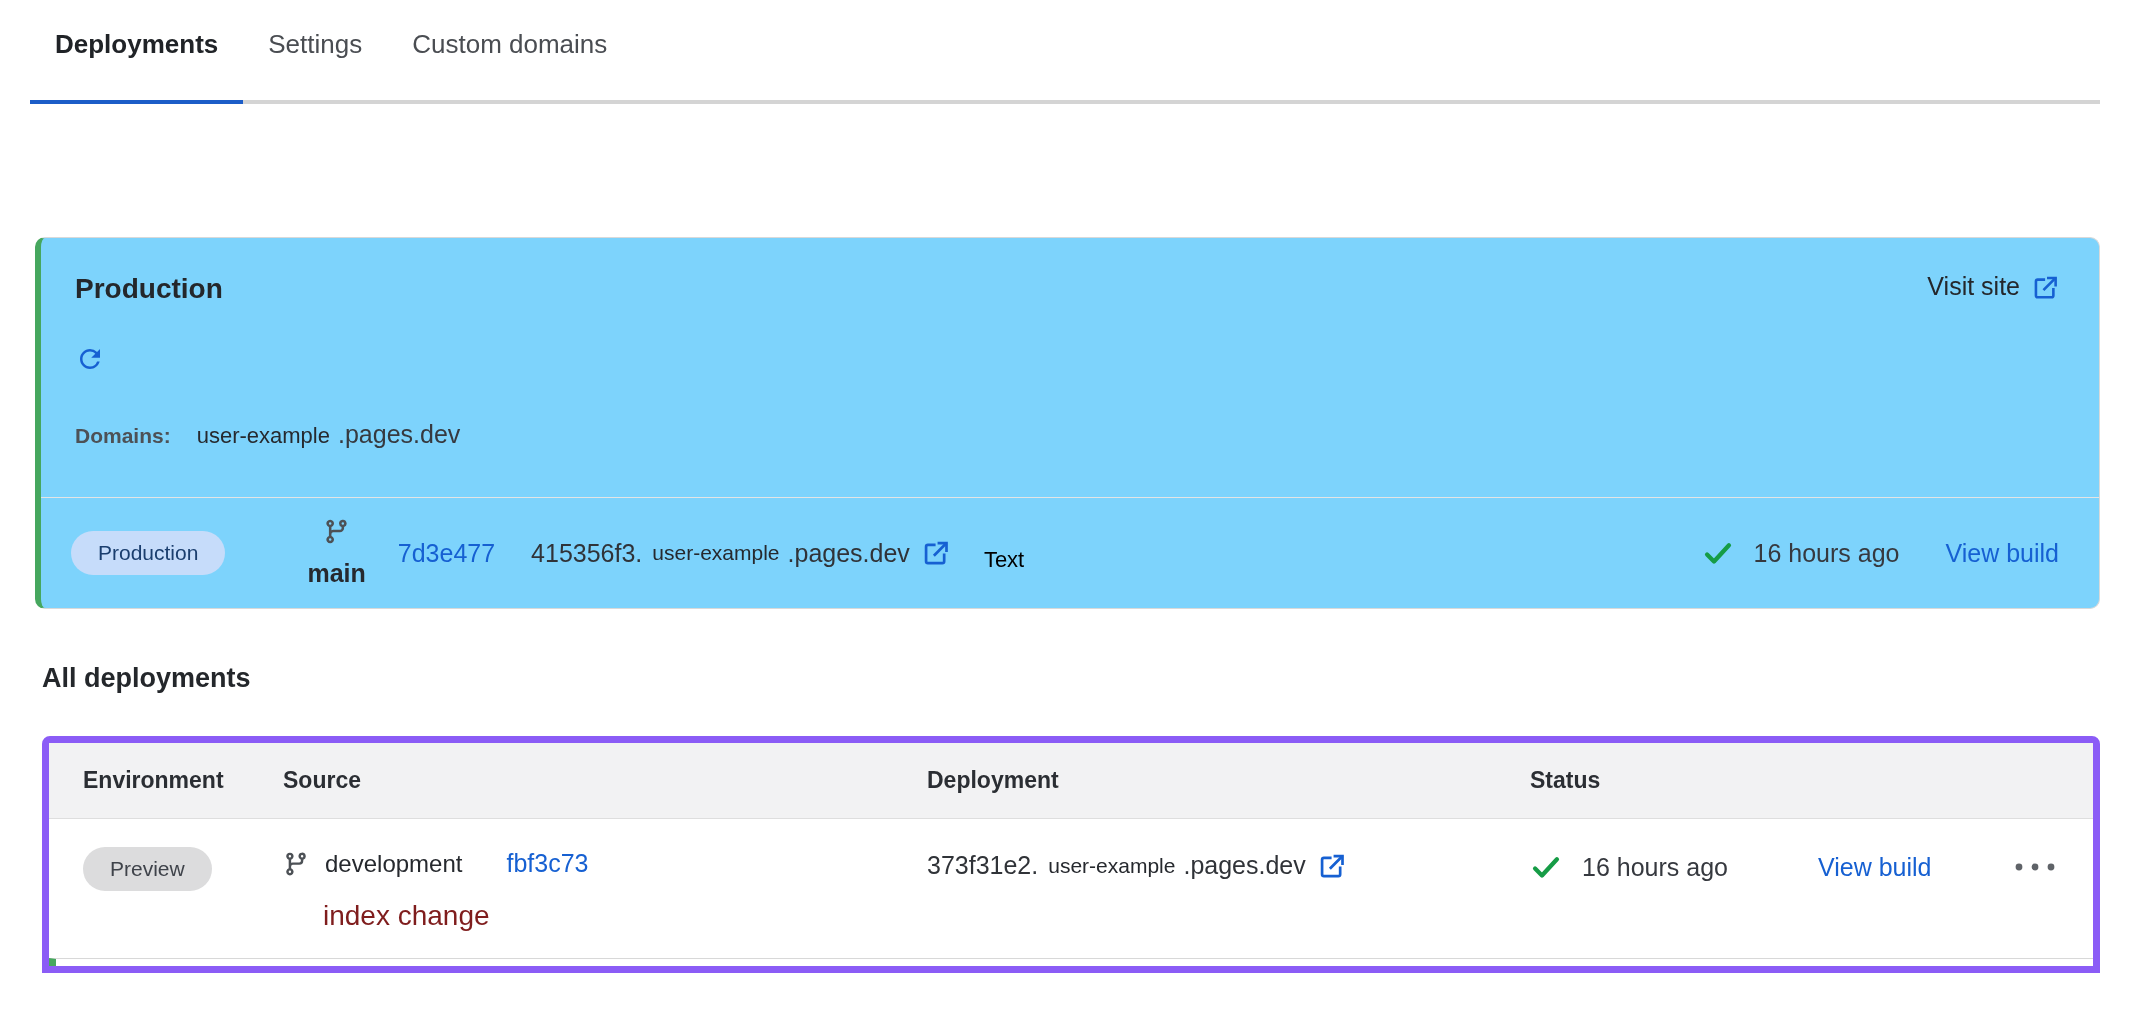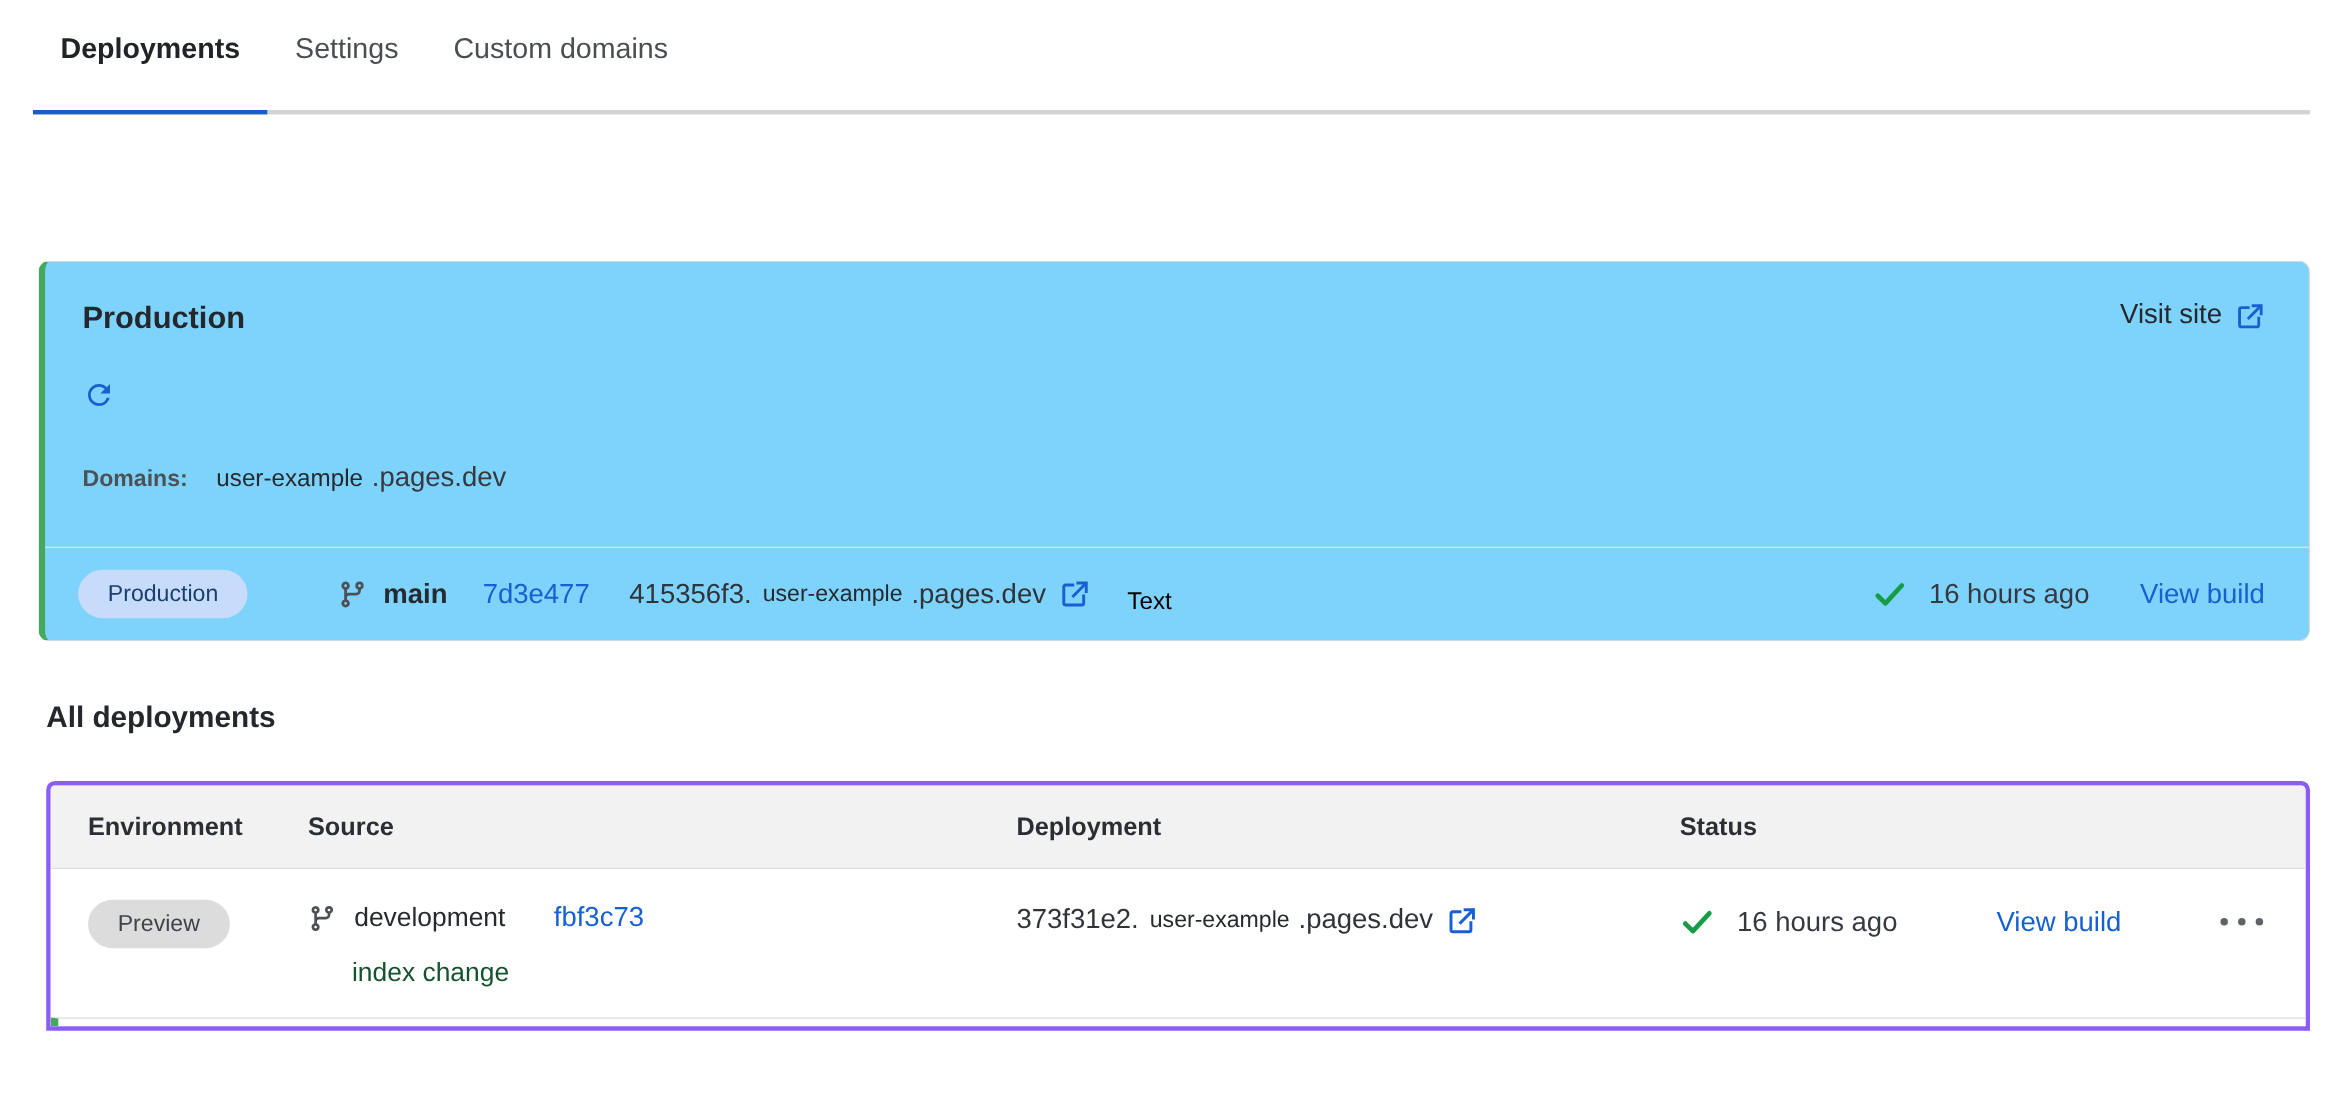--- a/index.html
+++ b/index.html
@@ -46,33 +46,33 @@
   .url-suffix { font-size:25px; color:#303338; margin-left:8px; margin-right:12px; }
   .annotation { font-size:22px; color:#000; margin-left:34px; margin-top:14px; }
 
   .status-group { display:flex; align-items:center; margin-left:auto; }
   .status-time { font-size:25px; color:#36393f; margin-left:20px; }
   .view-build { margin-left:46px; }
 
   
   .section-heading { margin:54px 0 0 42px; font-size:27px; font-weight:600;
                      color:#24272b; }
-  .table { margin:42px 32px 0 42px; border:4px solid #8b5cf6;
+  .table { margin:42px 32px 0 42px; border:7px solid #8b5cf6;
            border-radius:8px 8px 0 0; overflow:hidden; }
   .thead { display:grid; grid-template-columns:200px 644px 603px 1fr;
            background:#f2f2f3; padding:24px 0 24px 34px;
            border-bottom:1px solid #dedede; }
   .th { font-size:23px; font-weight:bold; color:#2b2e33; }
   .trow { display:grid; grid-template-columns:200px 644px 603px 1fr;
           padding:30px 0 26px 34px; background:#fff; align-items:start; }
   .cell-env { margin-top:-2px; }
   .src-top { display:flex; align-items:center; gap:16px; }
   .src-branch { font-size:24px; color:#26292e; }
   .src-commit { margin-left:28px; }
-  .commit-msg { font-size:24px; color:#14532d; margin:22px 0 0 40px; }
+  .commit-msg { font-size:28px; color:#7f1d1d; margin:22px 0 0 40px; }
   .cell-status { display:flex; align-items:center; margin-top:2px;
                  padding-right:36px; }
   .dots { margin-left:auto; cursor:pointer; display:flex; align-items:center; }
   .next-row-sliver { border-top:1px solid #d8d8d8; height:8px; background:#fff;
                      border-left:7px solid #46a75e; }
 
   .icon { flex:none; display:inline-flex; }
 </style>
 </head>
 <body>
@@ -110,21 +110,21 @@
     <div class="domains-row">
       <span class="domains-label">Domains:</span>
       <span class="domain-project">user-example</span>
       <span class="domain-suffix">.pages.dev</span>
     </div>
   </div>
 
   <div class="prod-row">
     <span class="badge production">Production</span>
 
-    <div class="branch" style="margin-left:82px;">
+    <div class="branch" style="margin-left:82px;flex-direction:column;">
       <span class="icon">
         <svg width="27" height="27" viewBox="0 0 16 16" fill="#4d5156">
           <path d="M9.5 3.25a2.25 2.25 0 1 1 3 2.122V6A2.5 2.5 0 0 1 10 8.5H6a1 1 0 0 0-1 1v1.128a2.251 2.251 0 1 1-1.5 0V5.372a2.25 2.25 0 1 1 1.5 0v1.836A2.5 2.5 0 0 1 6 7h4a1 1 0 0 0 1-1v-.628A2.25 2.25 0 0 1 9.5 3.25Zm-6 0a.75.75 0 1 0 1.5 0 .75.75 0 0 0-1.5 0Zm8.25-.75a.75.75 0 1 0 0 1.5.75.75 0 0 0 0-1.5ZM4.25 12a.75.75 0 1 0 0 1.5.75.75 0 0 0 0-1.5Z"></path>
         </svg>
       </span>
       <span class="branch-name">main</span>
     </div>
 
     <span class="link" style="margin-left:32px;">7d3e477</span>
 

